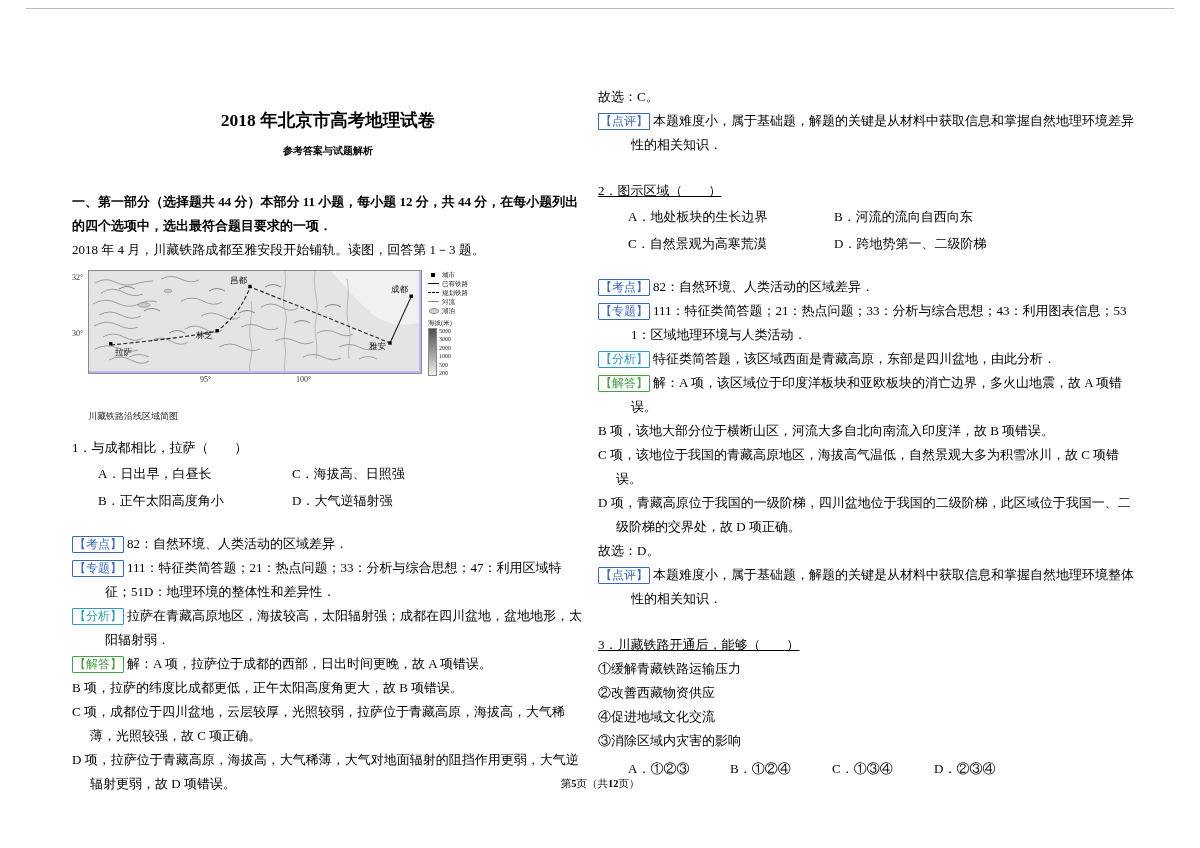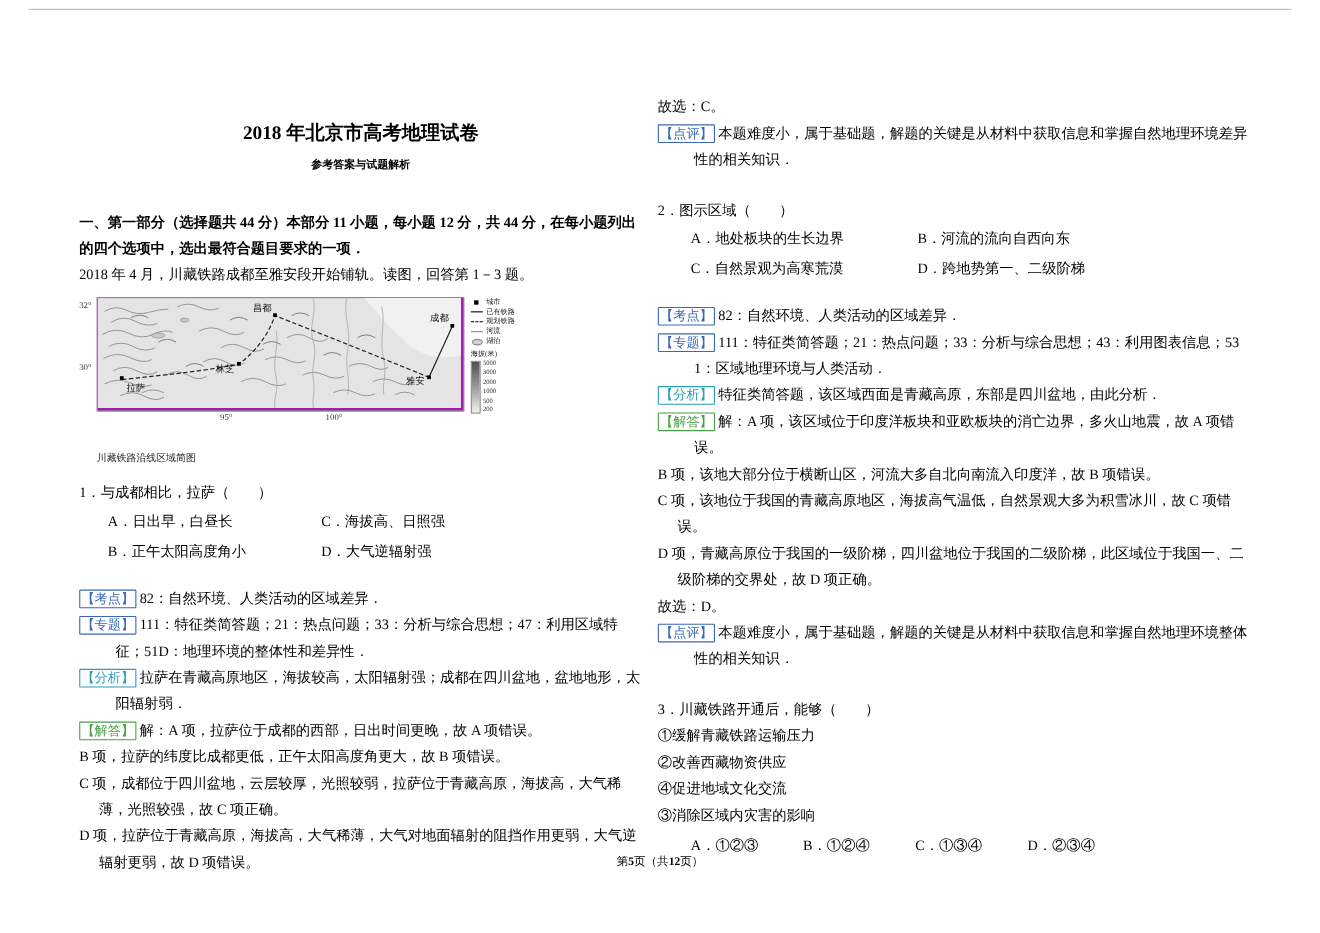--- a/index.html
+++ b/index.html
@@ -10,39 +10,39 @@
   .col{position:absolute;font-size:13px;line-height:24px;word-break:break-all;}
   .col-left{left:72px;top:98px;width:512px;}
   .col-right{left:598px;top:85px;width:540px;}
 
   .doc-title{font-size:17.5px;font-weight:bold;text-align:center;margin:10px 0 12px;line-height:24px;}
   .doc-subtitle{font-size:10px;font-weight:bold;text-align:center;margin:0 0 32px;line-height:14px;}
 
   .para{margin:0;}
   .bold{font-weight:bold;}
   .stem{margin-top:8px;}
-  .q-gap{margin-top:22px;}
+  .q-gap{margin-top:22px;text-decoration:underline;}
 
   .opts{display:grid;line-height:27px;}
   .opts-left{grid-template-columns:194px 1fr;padding-left:26px;}
   .opts-right{grid-template-columns:206px 1fr;padding-left:30px;}
   .opts4{display:grid;grid-template-columns:102px 102px 102px 1fr;padding-left:30px;line-height:27px;margin-top:2px;}
 
   .tag-block{margin-top:18px;}
   .hang{padding-left:33px;text-indent:-33px;}
   .cont{padding-left:18px;text-indent:-18px;}
   .tag{display:inline-block;border:1px solid currentColor;padding:0 1px;margin-right:3px;
        font-size:12px;line-height:15px;text-indent:0;border-radius:1px;}
   .tag-blue{color:#3a67b8;}
   .tag-teal{color:#2d9cb8;}
   .tag-green{color:#4a9e47;}
 
   .map-figure{margin:6px 0 4px;}
   .map-area{position:relative;height:118px;}
-  .map-canvas{position:absolute;left:16px;top:2px;width:332px;height:102px;border:1px solid #8a8a8a;background:#a21caf;}
+  .map-canvas{position:absolute;left:16px;top:2px;width:332px;height:102px;border:1px solid #8a8a8a;background:#c4b5fd;}
   .map-canvas svg{display:block;}
   .map-canvas text{font-size:8.5px;fill:#111;}
   .lat{position:absolute;left:0;font-size:8px;color:#333;line-height:8px;}
   .lat-1{top:6px;}.lat-2{top:62px;}
   .lon{position:absolute;top:108px;font-size:8px;color:#333;line-height:8px;}
   .lon-1{left:128px;}.lon-2{left:224px;}
   .legend{position:absolute;left:356px;top:2px;width:56px;font-size:6.5px;line-height:9px;color:#222;}
   .lg-row{display:flex;align-items:center;height:9px;white-space:nowrap;}
   .sym{width:14px;display:inline-flex;align-items:center;flex:0 0 14px;}
   .s-city{width:4px;height:4px;background:#000;margin-left:3px;}

